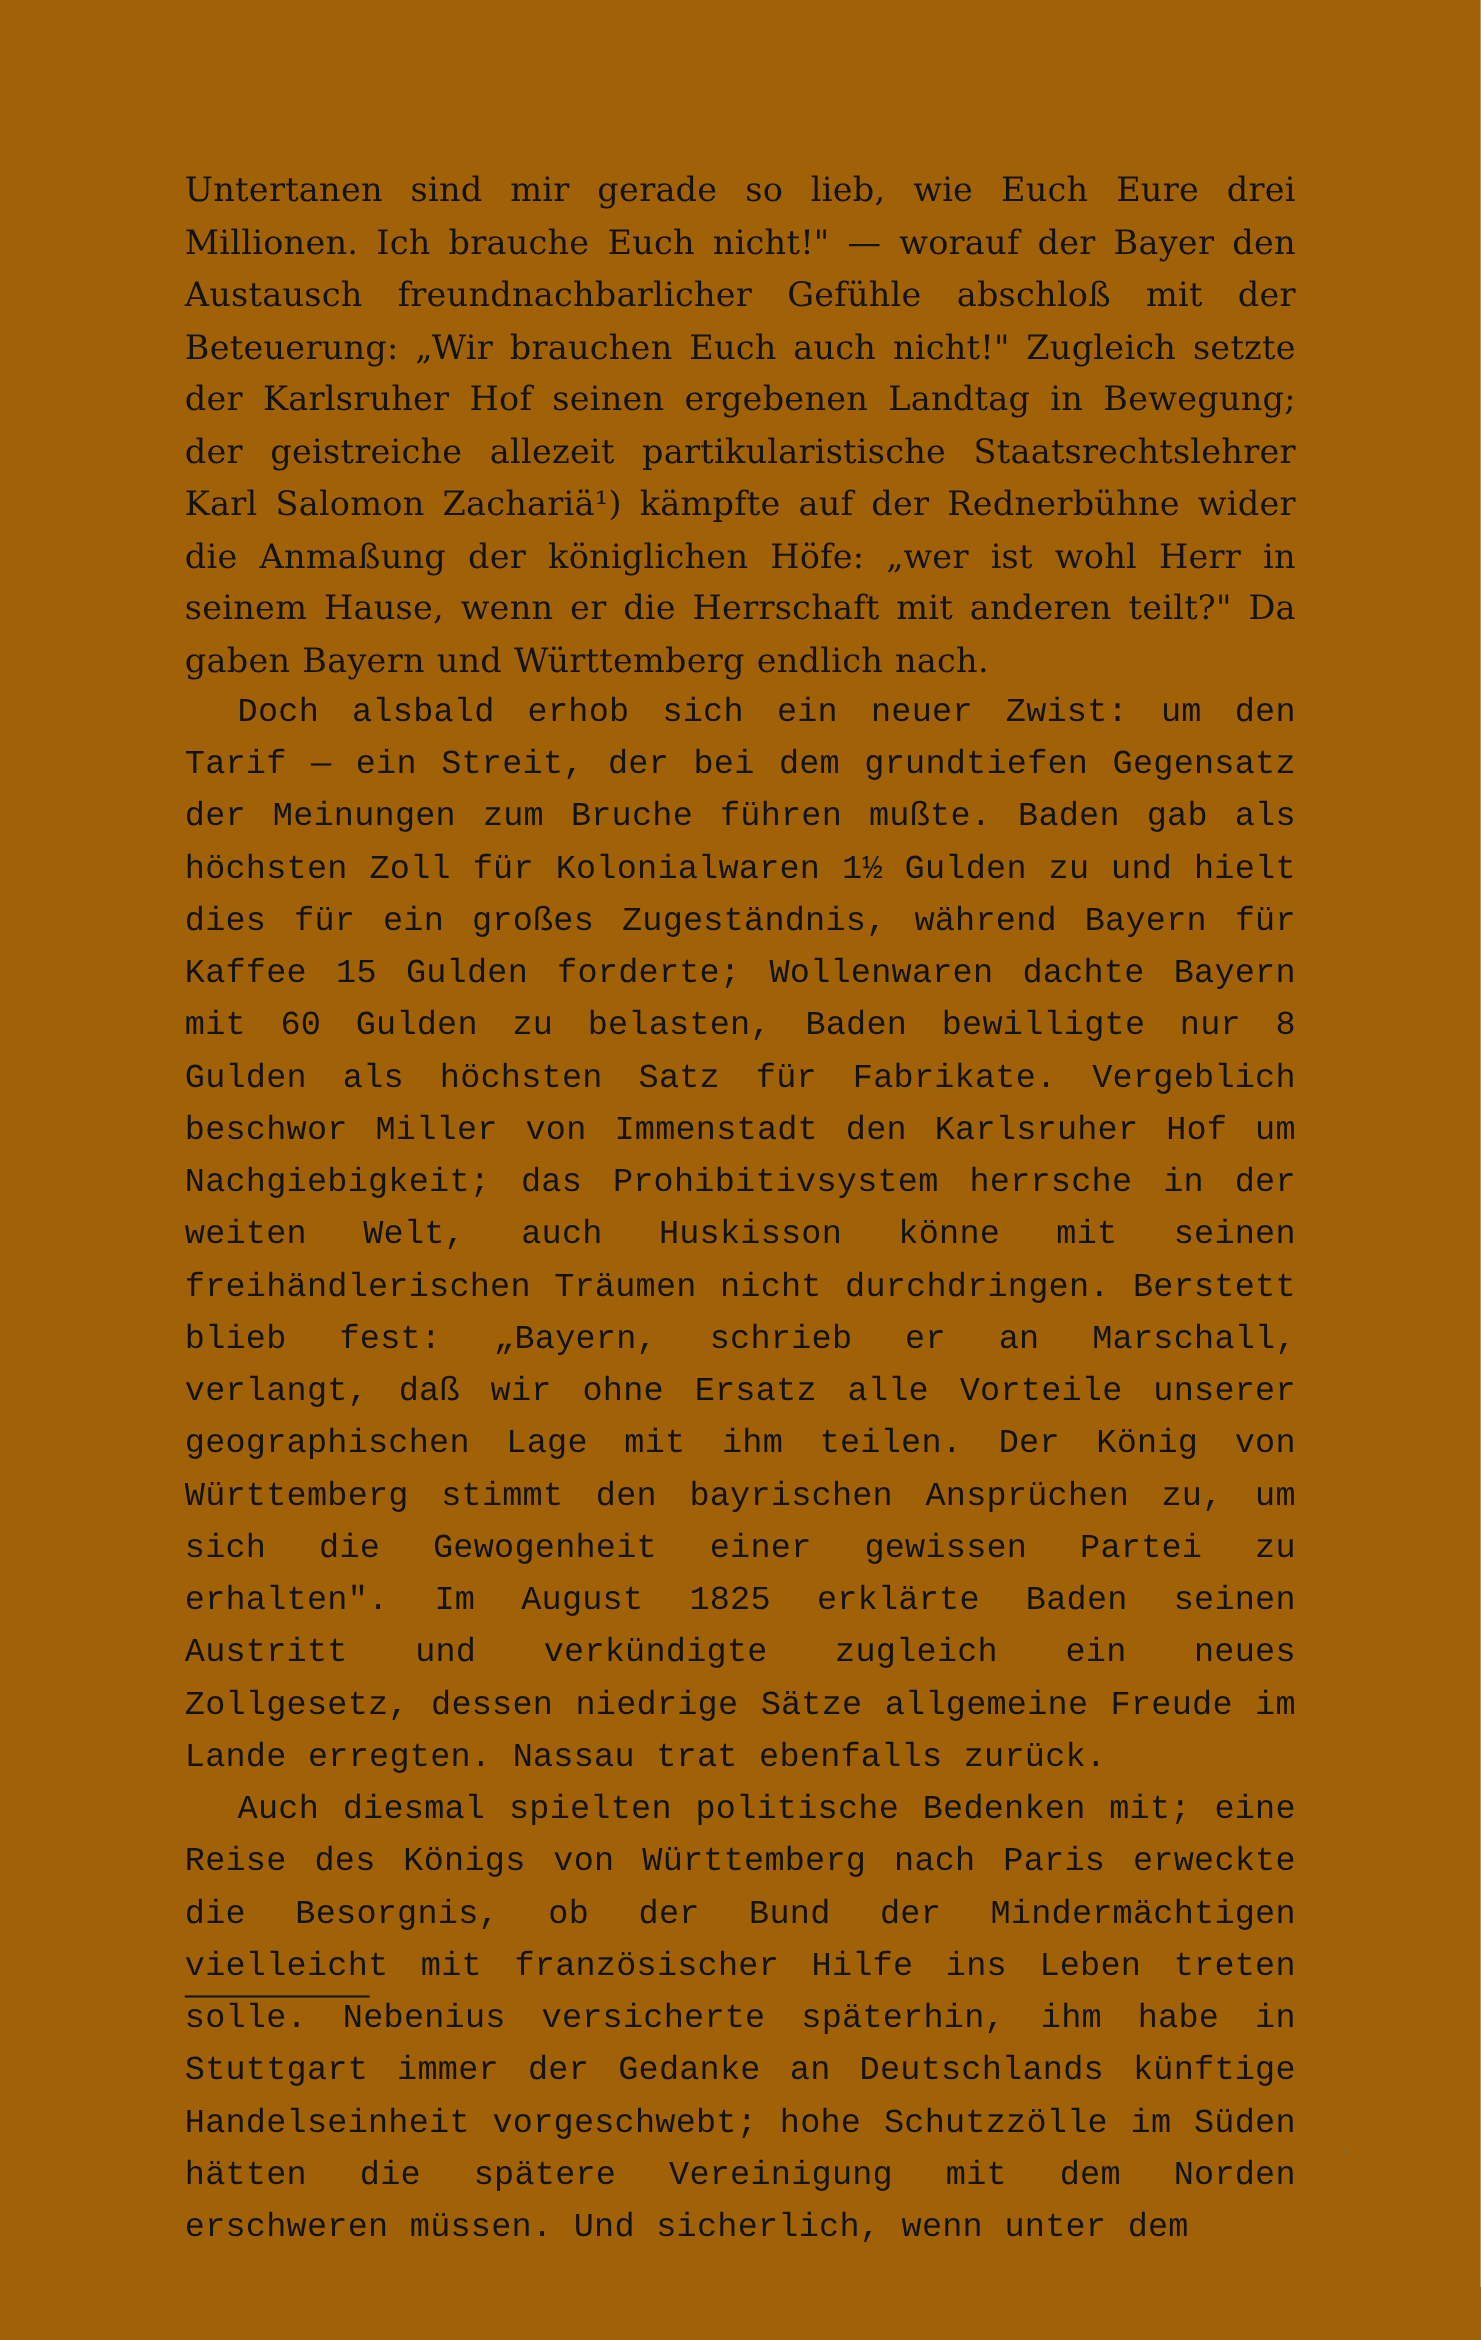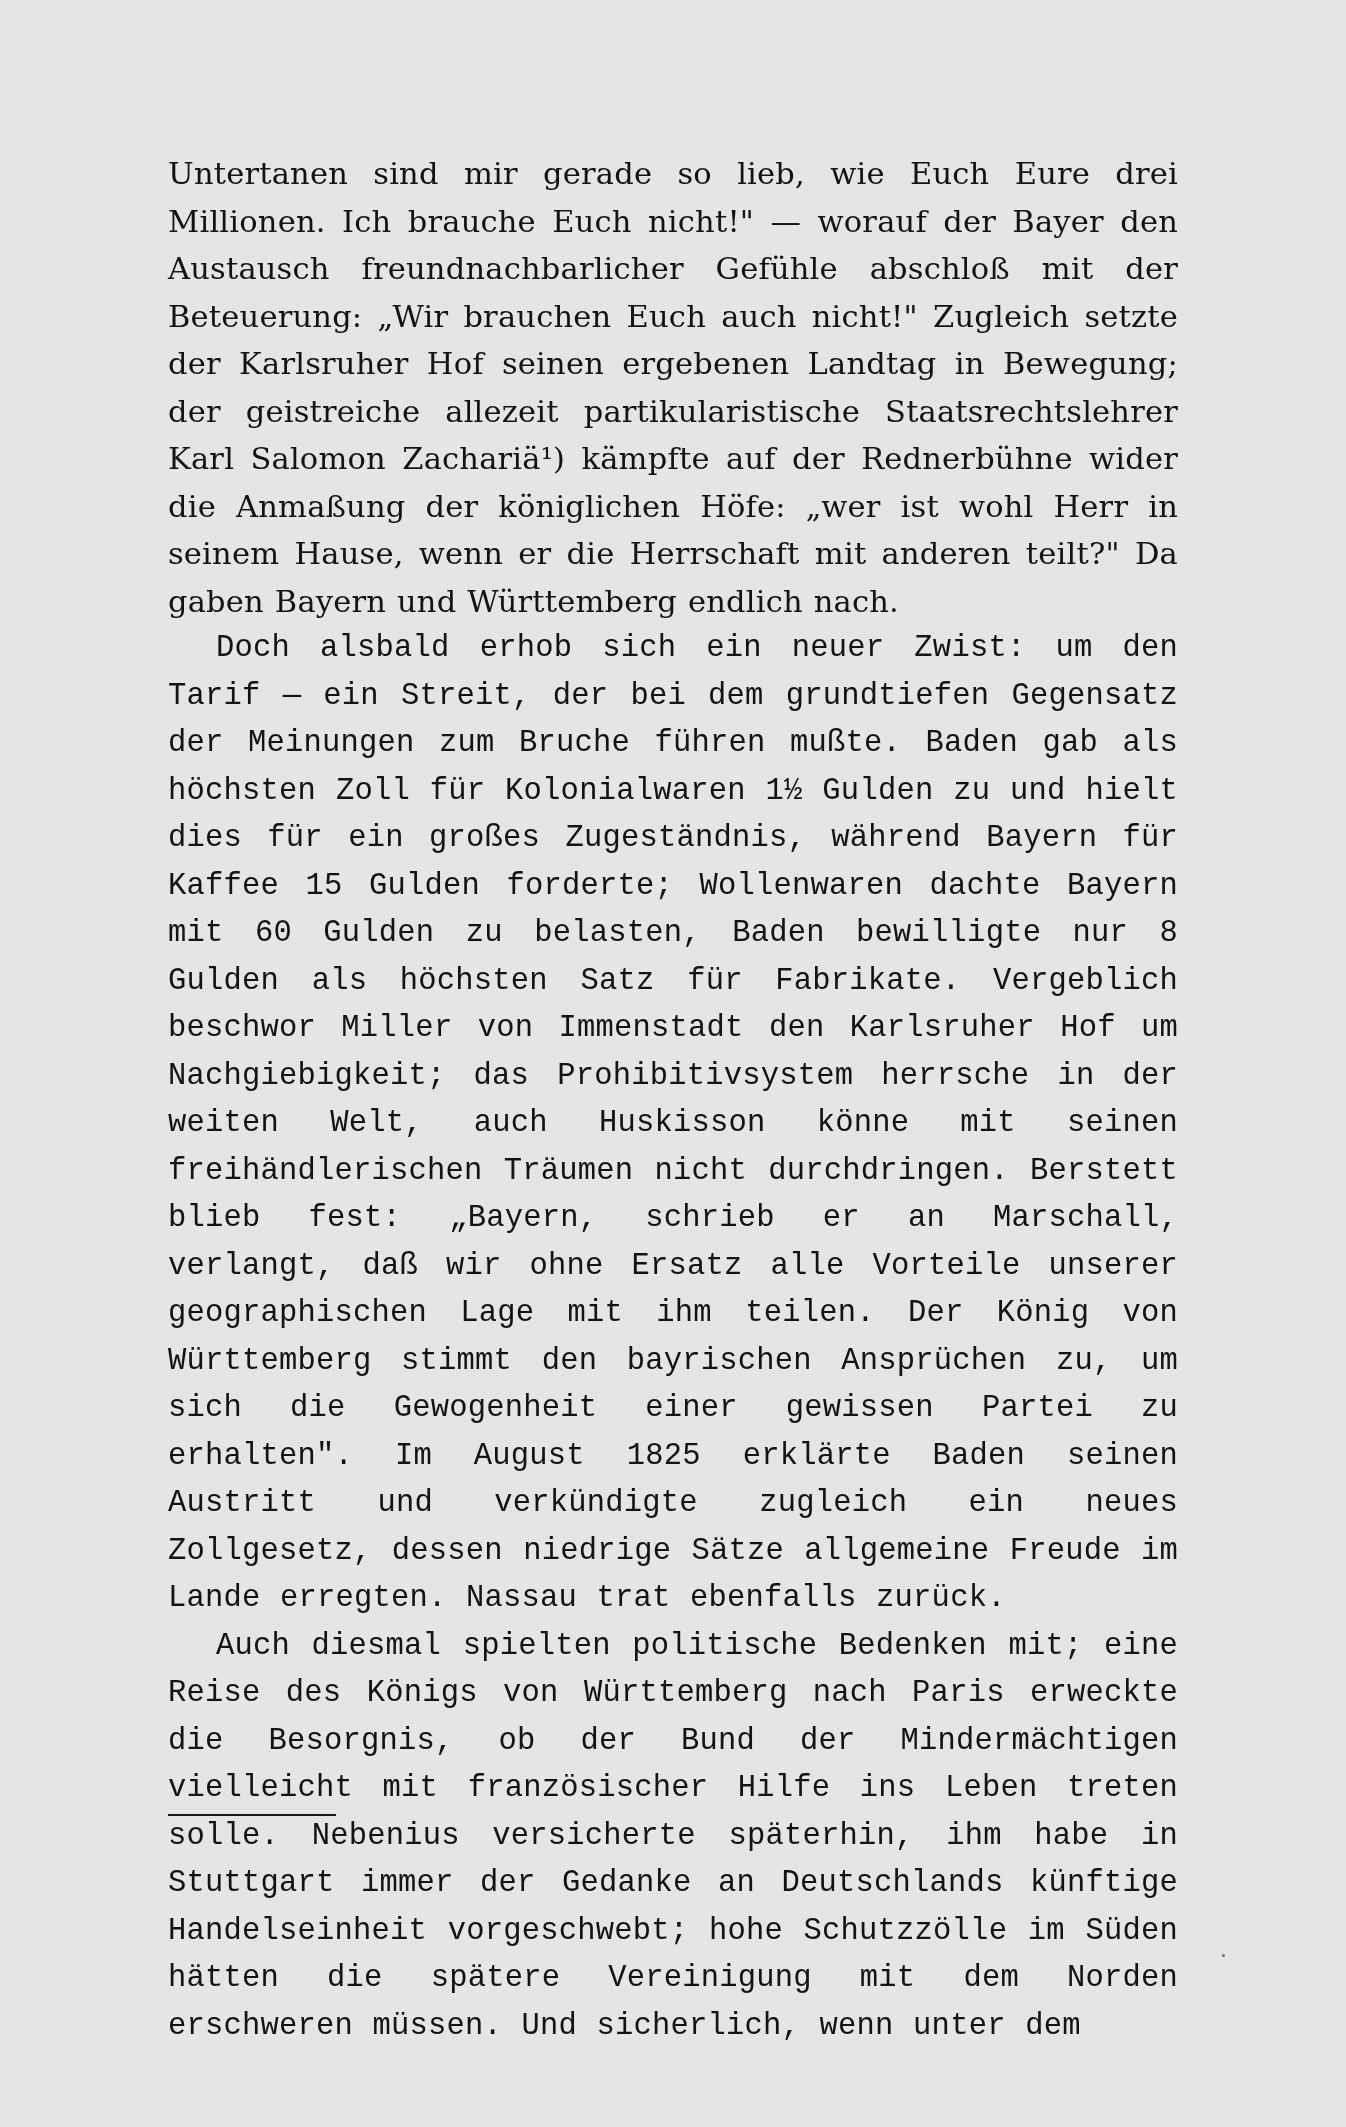--- a/index.html
+++ b/index.html
@@ -13,21 +13,21 @@
     font-family: "DejaVu Serif", serif;
     color: #16161a;
     position: relative;
     overflow: hidden;
   }
   .page {
     position: absolute;
     left: 0; top: 0;
     width: 1346px;
     height: 2127px;
-    background: #e5e5e5;
+    background: #a16207;
   }
   .text-block {
     position: absolute;
     left: 168px;
     top: 150px;
     width: 1010px;
   }
   p.para {
     margin: 0;
     font-size: 30.5px;

